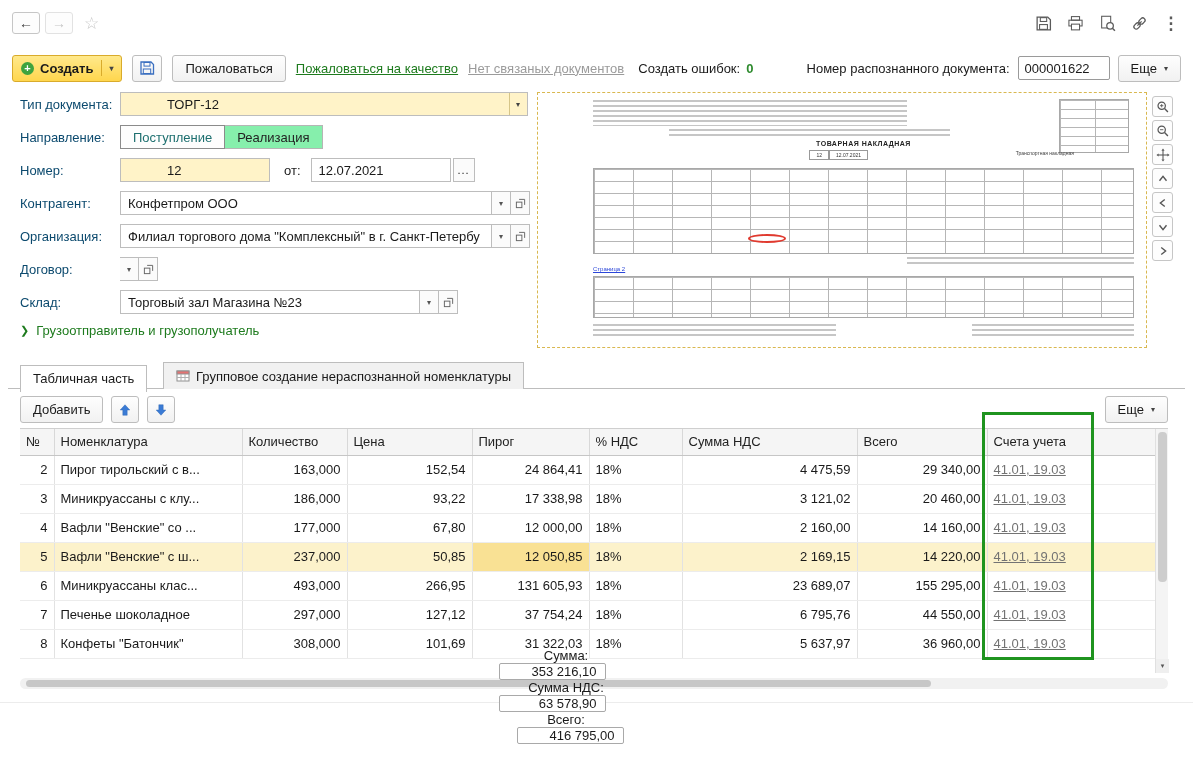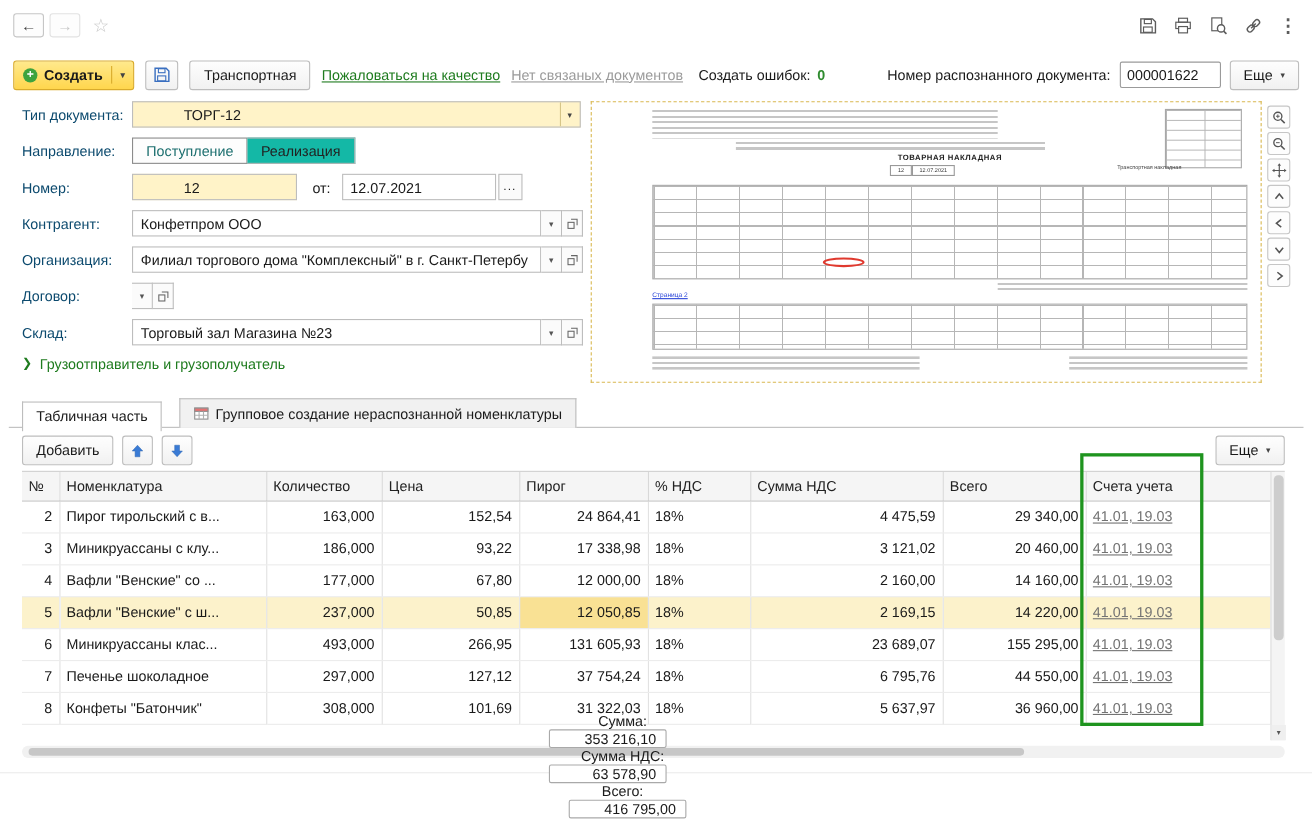--- a/index.html
+++ b/index.html
@@ -37,21 +37,21 @@
 .frow { display:flex; align-items:center; height:24px; margin-bottom:9px; }
 .flabel { width:100px; flex:none; color:#0c4a6e; }
 .fld { height:24px; border:1px solid #bdbdbd; background:#fff; display:flex; align-items:center; padding:0 7px; overflow:hidden; white-space:nowrap; }
 .fld.yellow { background:#fff3c8;padding-left:46px; }
 .fval { overflow:hidden; text-overflow:ellipsis; white-space:nowrap; flex:1; }
 .combo-caret { flex:none; font-size:8px; color:#444; padding-left:6px; border-left:1px solid #d6c588; margin-left:6px; height:100%; display:flex; align-items:center; cursor:pointer; }
 .mini-btn { width:19px; height:24px; border:1px solid #bdbdbd; border-left:none; background:#fbfbfb; display:flex; align-items:center; justify-content:center; font-size:8px; color:#555; cursor:pointer; }
 .dots-btn { width:22px; height:24px; border:1px solid #bdbdbd; background:#fbfbfb; margin-left:2px; font-size:11px; letter-spacing:1px; display:flex; align-items:center; justify-content:center; cursor:pointer; }
 .mid-label { margin:0 10px 0 14px; }
 .seg { display:flex; }
-.seg-btn { height:24px; padding:0 12px; display:flex; align-items:center; border:1px solid #b5b5b5; background:#14b8a6; color:#222; cursor:pointer; }
+.seg-btn { height:24px; padding:0 12px; display:flex; align-items:center; border:1px solid #b5b5b5; background:#86efac; color:#222; cursor:pointer; }
 .seg-btn.sel { background:#fdfdfd; border-color:#8b8b8b; color:#1d6f6f; }
 .seg-btn + .seg-btn { border-left:none; }
 .glink-row { display:flex; align-items:center; margin-top:4px; color:#1e7b1e; cursor:pointer; }
 .glink-chev { font-size:11px; margin-right:7px; color:#1e7b1e; }
 
 
 .preview { position:absolute; left:537px; top:92px; width:610px; height:256px; border:1px dashed #d9b850; background:#fff; overflow:hidden; }
 .scan { position:absolute; left:55px; top:5px; right:12px; bottom:5px; }
 .tlines { background-image:repeating-linear-gradient(to bottom,#c6c6c6 0 2px,transparent 2px 5px); }
 .grid-bg { border:1px solid #a8a8a8; background-image:repeating-linear-gradient(to right,#b6b6b6 0 1px,transparent 1px 39px),repeating-linear-gradient(to bottom,#b6b6b6 0 1px,transparent 1px 12px); }
@@ -157,21 +157,21 @@
       <span class="caret">▾</span>
     </div>
     <div class="iconbtn">
       <svg class="ic" width="16" height="16" viewBox="0 0 16 16">
           <path d="M2 2 h10 l2.5 2.5 V14 H2 Z" fill="none" stroke="#3a6fc0" stroke-width="1.3"></path>
           <rect x="5" y="2.5" width="6" height="3.6" fill="none" stroke="#3a6fc0"></rect>
           <rect x="4.3" y="9" width="7.4" height="4.5" fill="none" stroke="#3a6fc0"></rect>
         </svg>
     </div>
     <div class="btn">
-        <span>Транспортная</span>
+        <span>Пожаловаться</span>
       </div>
     <span class="link-green">Пожаловаться на качество</span>
     <span class="link-gray">Нет связаных документов</span>
     <span class="errors">
       <span>Создать ошибок:</span><span class="val">0</span>
     </span>
     <div class="tb-right">
       <span>Номер распознанного документа:</span>
       <div class="numfield">
           <span>000001622</span>
@@ -255,21 +255,21 @@
       <div class="mini-btn">
         <svg class="ic" width="11" height="11" viewBox="0 0 16 16">
             <rect x="2" y="6" width="8" height="8" fill="none" stroke="#666" stroke-width="1.4"></rect>
             <path d="M6 2 h8 v8" fill="none" stroke="#666" stroke-width="1.4"></path>
           </svg>
       </div>
     </div>
 
     <div class="frow">
       <div class="flabel">Склад:</div>
-      <div class="fld" style="width:372px">
+      <div class="fld" style="width:300px">
         <span class="fval">Торговый зал Магазина №23</span>
       </div>
       <div class="mini-btn">
           <span>▾</span>
         </div>
       <div class="mini-btn">
         <svg class="ic" width="11" height="11" viewBox="0 0 16 16">
             <rect x="2" y="6" width="8" height="8" fill="none" stroke="#666" stroke-width="1.4"></rect>
             <path d="M6 2 h8 v8" fill="none" stroke="#666" stroke-width="1.4"></path>
           </svg>

